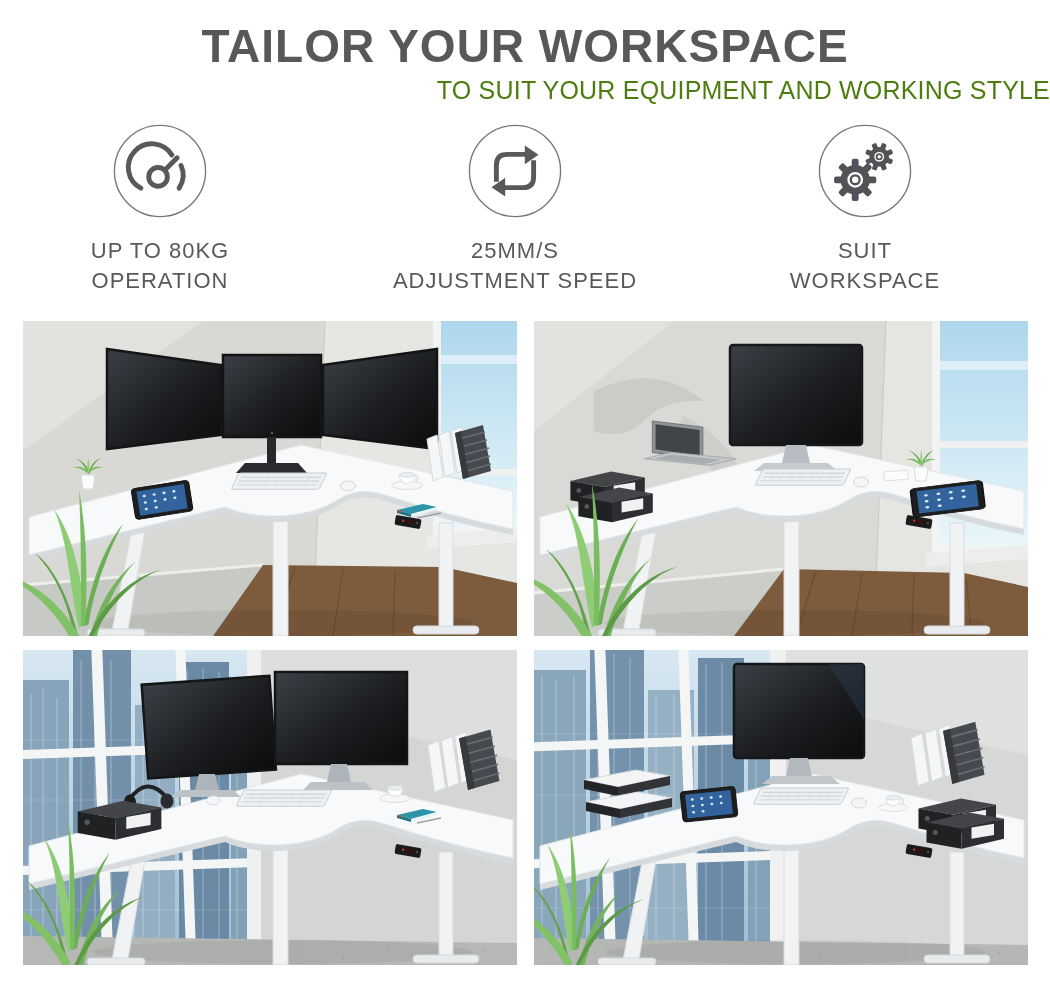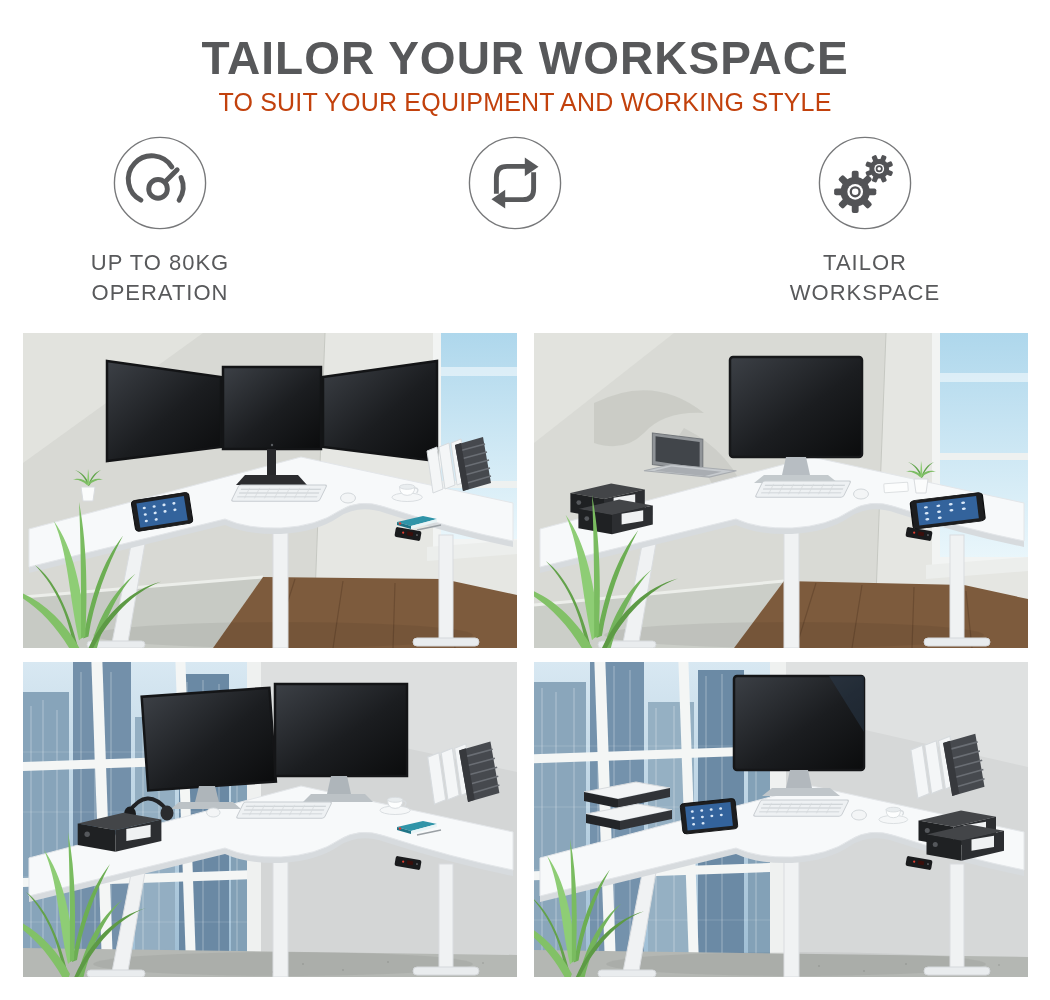--- a/index.html
+++ b/index.html
@@ -1,28 +1,28 @@
 <!DOCTYPE html>
 <html><head>
 <meta charset="utf-8">
 <style>
   * { box-sizing: border-box; }
   html,body { margin:0; padding:0; }
   body {
     width:1050px; height:1000px; background:#ffffff;
     font-family:"Liberation Sans", sans-serif; overflow:hidden;
   }
-  .header { text-align:center; padding-top:34px; }
+  .header { text-align:center; padding-top:22px; }
   .title {
     margin:0; font-size:46px; font-weight:800; letter-spacing:1px;
     color:#57585a; line-height:1.05;
   }
   .subtitle {
     margin:7px 0 0; font-size:25px; font-weight:400; letter-spacing:0.2px;
-    color:#c2410c; line-height:1.1;
+    color:#4d7c0f; line-height:1.1;text-align:right;
   }
   .features {
     display:grid; grid-template-columns:320px 390px 310px;
     margin-top:17px; width:841px;
   }
   .feature { display:flex; flex-direction:column; align-items:center; }
   .icon-circle { width:98px; height:98px; }
   .icon-circle svg { width:100%; height:100%; display:block; }
   .feature-label {
     margin-top:16px; text-align:center; font-size:22px; color:#58595b;
@@ -209,20 +209,24 @@
         <circle cx="50" cy="50" r="46.5" fill="none" stroke="#77787a" stroke-width="1.4"></circle>
         <g fill="none" stroke="#58595b" stroke-width="5">
           <path d="M31,61 L31,44 Q31,33 42,33 L62,33"></path>
           <path d="M69,39 L69,56 Q69,67 58,67 L38,67"></path>
         </g>
         <g fill="#58595b">
           <polygon points="60,24 74,33.5 60,43"></polygon>
           <polygon points="40,57 26,66.5 40,76"></polygon>
         </g>
       </svg>
+    </div>
+    <div class="feature-label">
+      <div>25MM/S</div>
+      <div>ADJUSTMENT SPEED</div>
     </div>
   </div>
 
   <div class="feature">
     <div class="icon-circle">
       <svg viewBox="0 0 100 100">
         <circle cx="50" cy="50" r="46.5" fill="none" stroke="#77787a" stroke-width="1.4"></circle>
         <g fill="#525356">
           <g transform="translate(40,59)">
             <rect x="-3.5" y="-21.5" width="7" height="10" rx="2"></rect>
@@ -247,21 +251,21 @@
             <rect x="-2.6" y="-14.5" width="5.2" height="7" rx="1.5" transform="rotate(270)"></rect>
             <rect x="-2.6" y="-14.5" width="5.2" height="7" rx="1.5" transform="rotate(315)"></rect>
             <circle r="10"></circle>
           </g>
           <circle cx="64.5" cy="35.5" r="5" fill="#ffffff"></circle>
           <circle cx="64.5" cy="35.5" r="2.7" fill="none" stroke="#525356" stroke-width="1.8"></circle>
         </g>
       </svg>
     </div>
     <div class="feature-label">
-      <div>TAILOR</div>
+      <div>SUIT</div>
       <div>WORKSPACE</div>
     </div>
   </div>
 
 </section>
 
 <section class="gallery">
 
   <figure class="photo">
     <svg viewBox="0 0 494 315" preserveAspectRatio="none">

